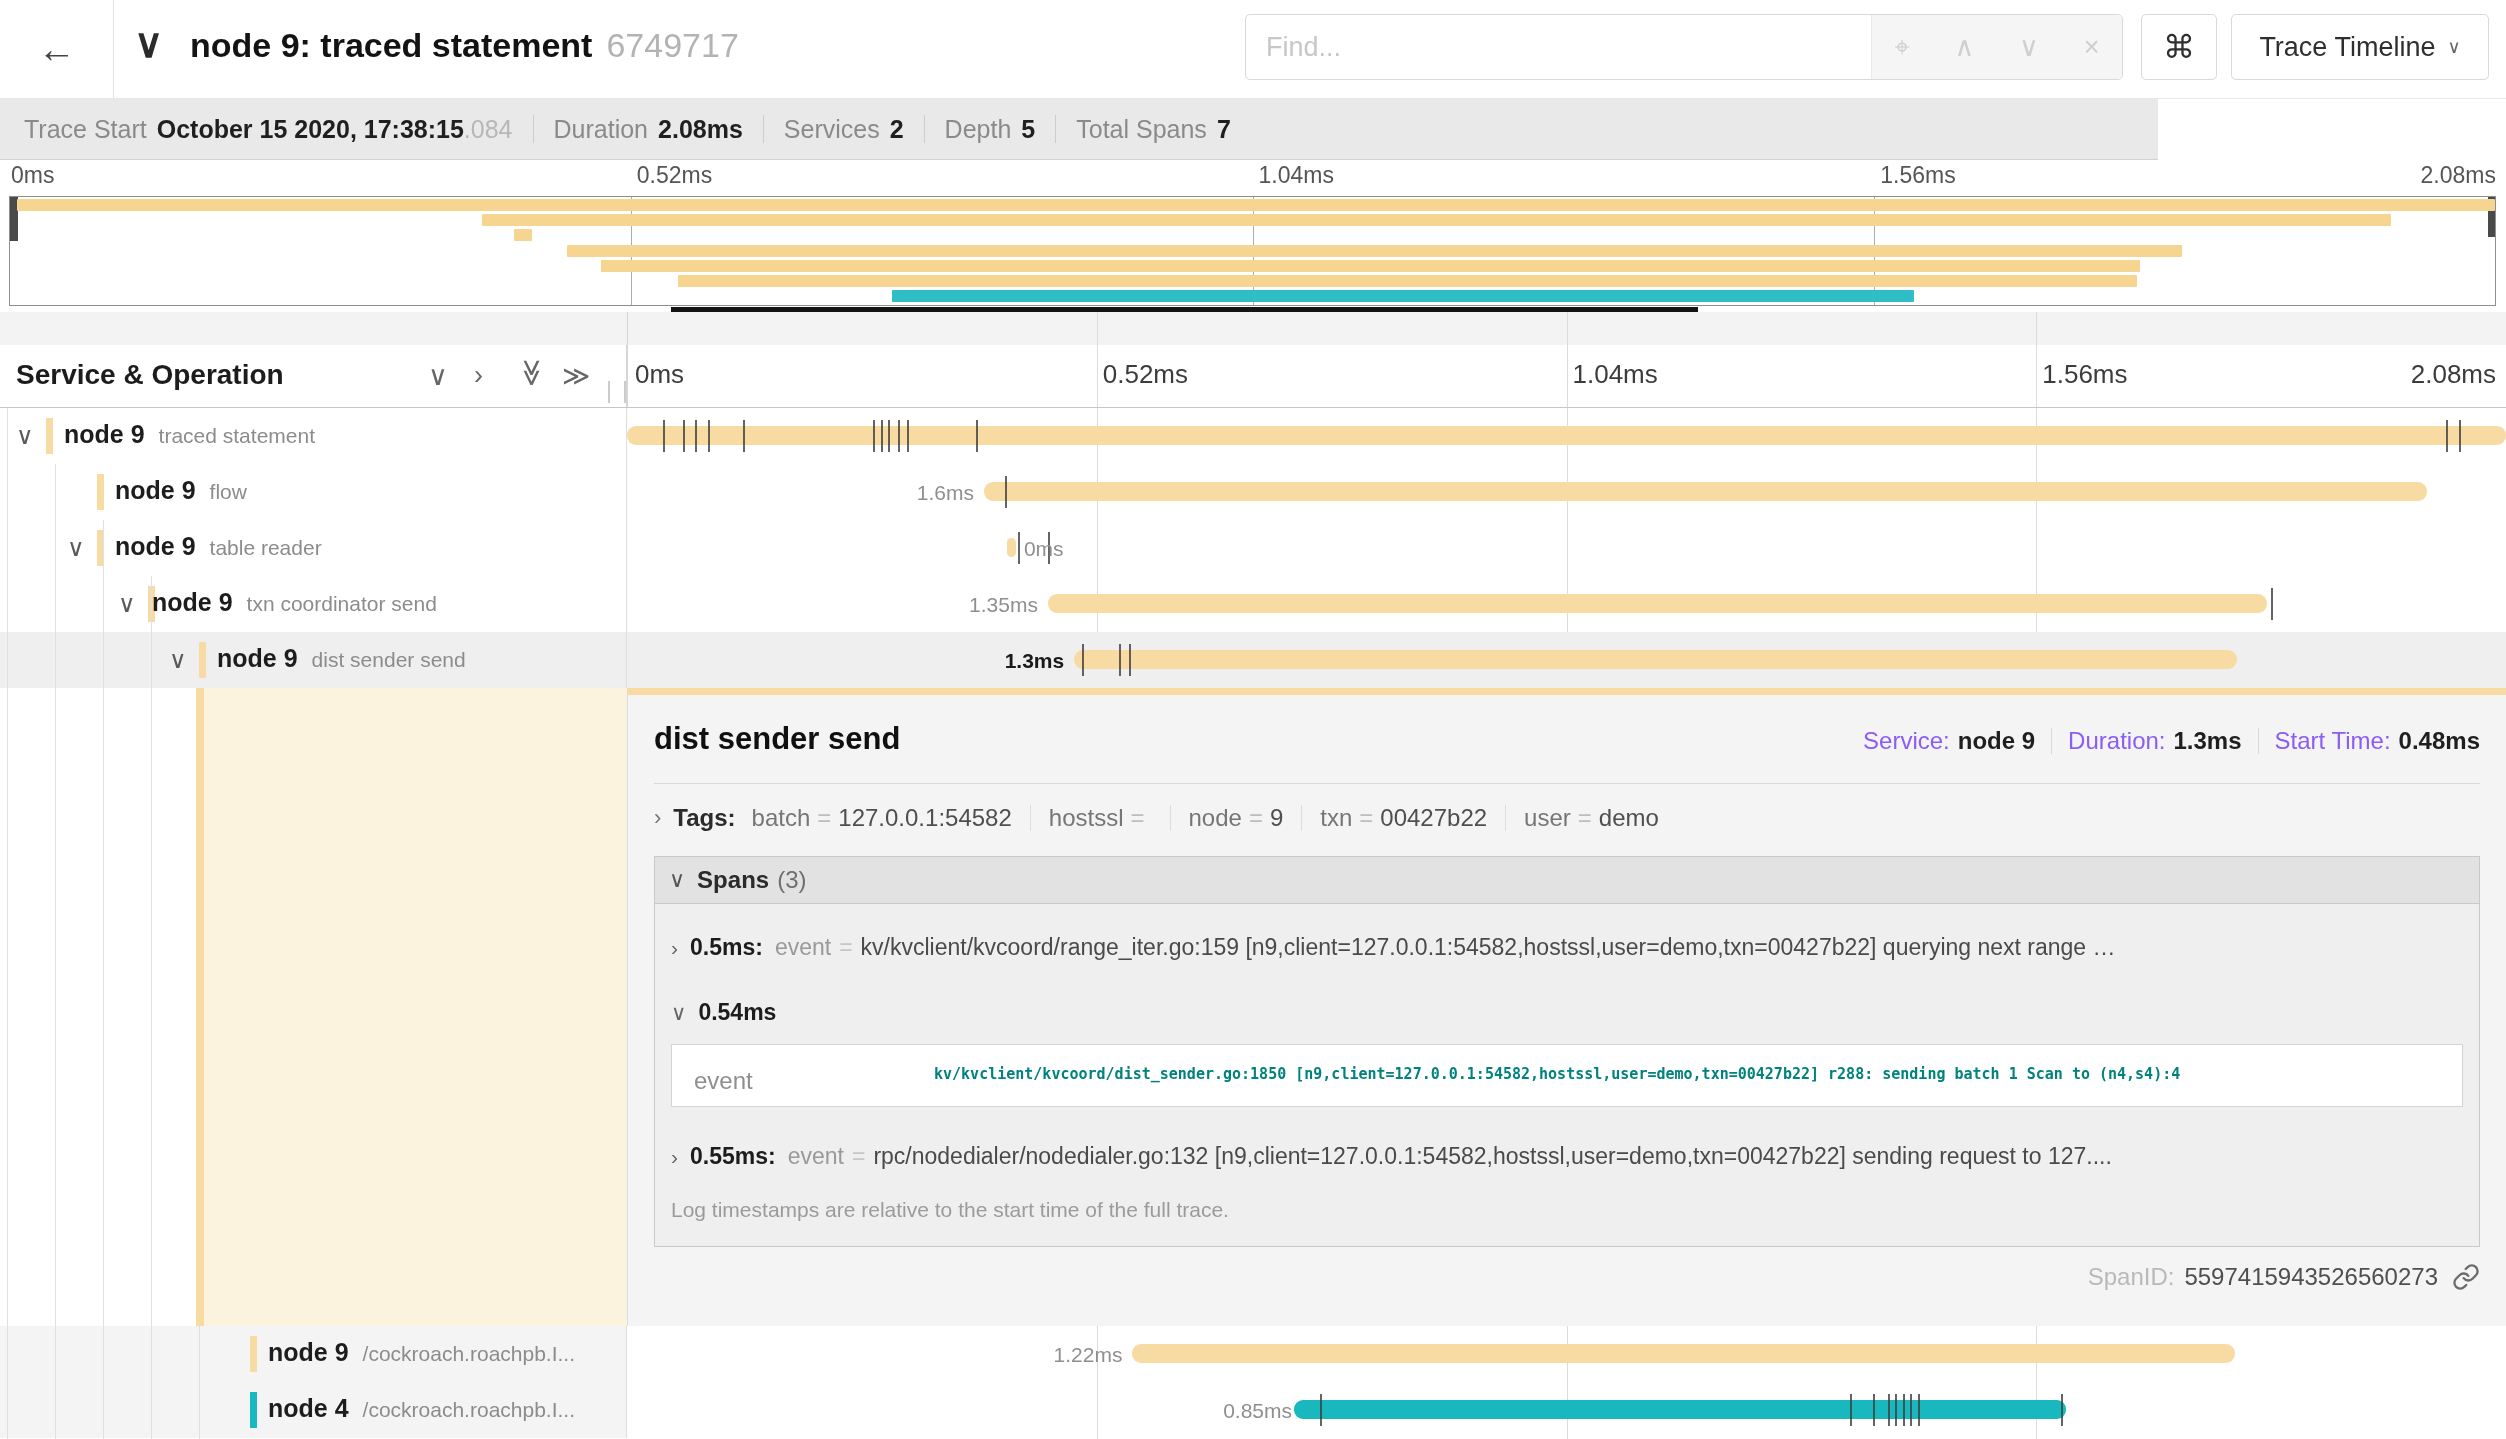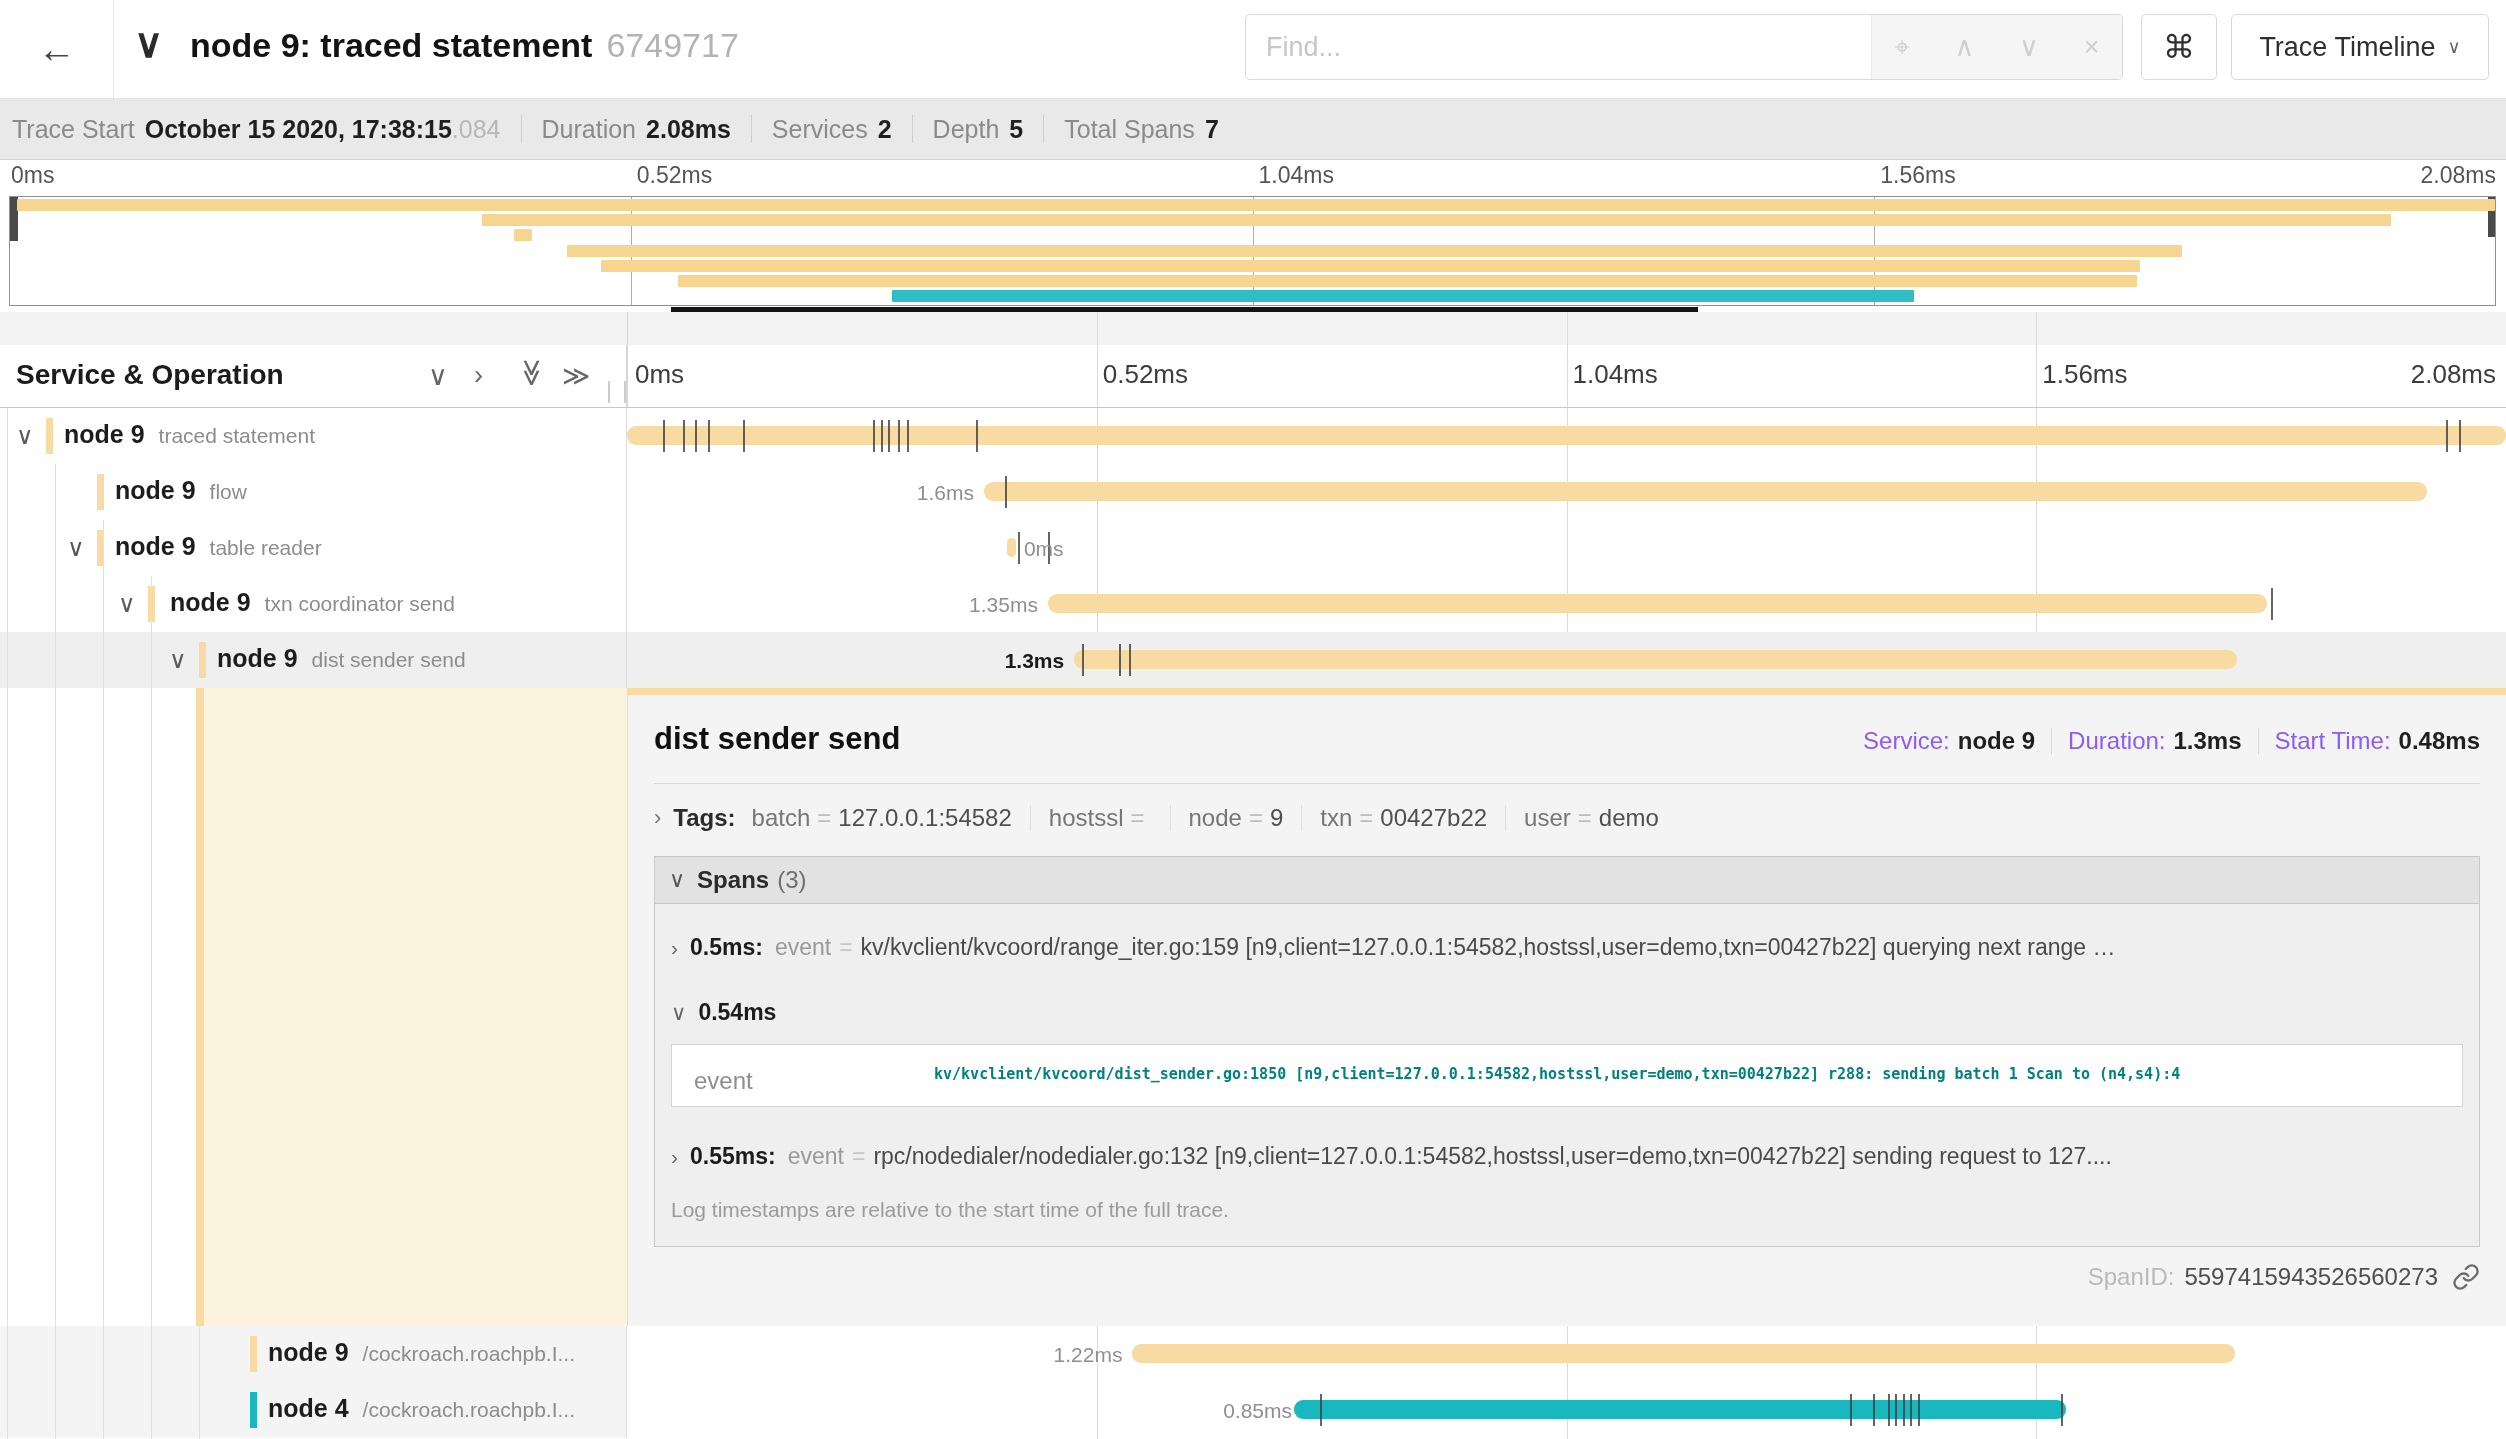--- a/index.html
+++ b/index.html
@@ -16,21 +16,21 @@
   #find-input{flex:1;border:0;outline:none;padding:0 20px;font-size:27px;color:#333;font-family:"Liberation Sans",sans-serif;background:transparent;}
   #find-input::placeholder{color:#c7c7c7;}
   #find-nav{width:250px;background:#f5f5f5;border-left:1px solid #eaeaea;display:flex;align-items:center;justify-content:space-around;color:#cfcfcf;font-size:27px;}
   #find-nav span{cursor:pointer;}
   .hdr-btn{position:absolute;top:14px;height:64px;border:1px solid #d9d9d9;border-radius:5px;background:#fff;display:flex;align-items:center;justify-content:center;color:#2f2f2f;cursor:pointer;}
   #cmd-btn{left:2141px;width:74px;font-size:32px;}
   #view-btn{left:2231px;width:256px;font-size:27px;}
   #view-btn .chev{font-size:18px;color:#666;margin-left:12px;}
 
   
-  #summary-bar{position:absolute;left:0;top:99px;width:2506px;height:61px;background:#e9e9e9;border-bottom:1px solid #d2d2d2;display:flex;align-items:center;padding-left:12px;box-sizing:border-box;font-size:25px;white-space:nowrap;}
+  #summary-bar{position:absolute;left:0;top:99px;width:2158px;height:61px;background:#e9e9e9;border-bottom:1px solid #d2d2d2;display:flex;align-items:center;padding-left:24px;box-sizing:border-box;font-size:25px;white-space:nowrap;}
   .sum-label{color:#8a8a8a;margin-right:10px;}
   .sum-value{color:#1f1f1f;font-weight:700;}
   .sum-suffix{color:#b7b7b7;font-weight:400;}
   .sum-sep{width:1px;height:28px;background:#cdcdcd;margin:0 20px;}
 
   
   #minimap-area{position:absolute;left:0;top:160px;width:2506px;height:152px;background:#fff;}
   .mini-axis-label{position:absolute;top:2px;font-size:23px;color:#555;}
   #mini-box{position:absolute;left:9px;top:36px;width:2487px;height:110px;border:1px solid #8f8f8f;background:#fff;box-sizing:border-box;}
   .mini-grid{position:absolute;top:0;bottom:0;width:1px;background:#adadad;}
@@ -250,21 +250,21 @@
           <div class="span-bar" style="left: 20.2%; width: 0.5%; background: rgb(248, 219, 162);"></div>
           <div class="log-tick" style="left: 20.8%;"></div>
           <div class="log-tick" style="left: 22.4%;"></div>
           <span class="dur-label" style="position: absolute; left: 20.7%; padding-left: 8px;">0ms</span>
         </div>
       </div>
       <div class="span-row">
         <div class="name-cell">
           <span class="tree-chevron" style="left: 118px;">∨</span>
           <div class="svc-bar" style="left: 148px; background: rgb(248, 219, 162);"></div>
-          <div class="svc-text" style="left: 170px;"><span class="svc-name">node 9</span><span class="op-name">txn coordinator send</span></div>
+          <div class="svc-text" style="left: 152px;"><span class="svc-name">node 9</span><span class="op-name">txn coordinator send</span></div>
         </div>
         <div class="tl-cell">
           <div class="span-bar" style="left: 22.4%; width: 64.9%; background: rgb(248, 219, 162);"></div>
           <div class="log-tick" style="left: 87.5%;"></div>
           <span class="dur-label" style="position: absolute; right: 77.6%; padding-right: 10px;">1.35ms</span>
         </div>
       </div>
       <div class="span-row selected">
         <div class="name-cell">
           <span class="tree-chevron" style="left: 169px;">∨</span>

